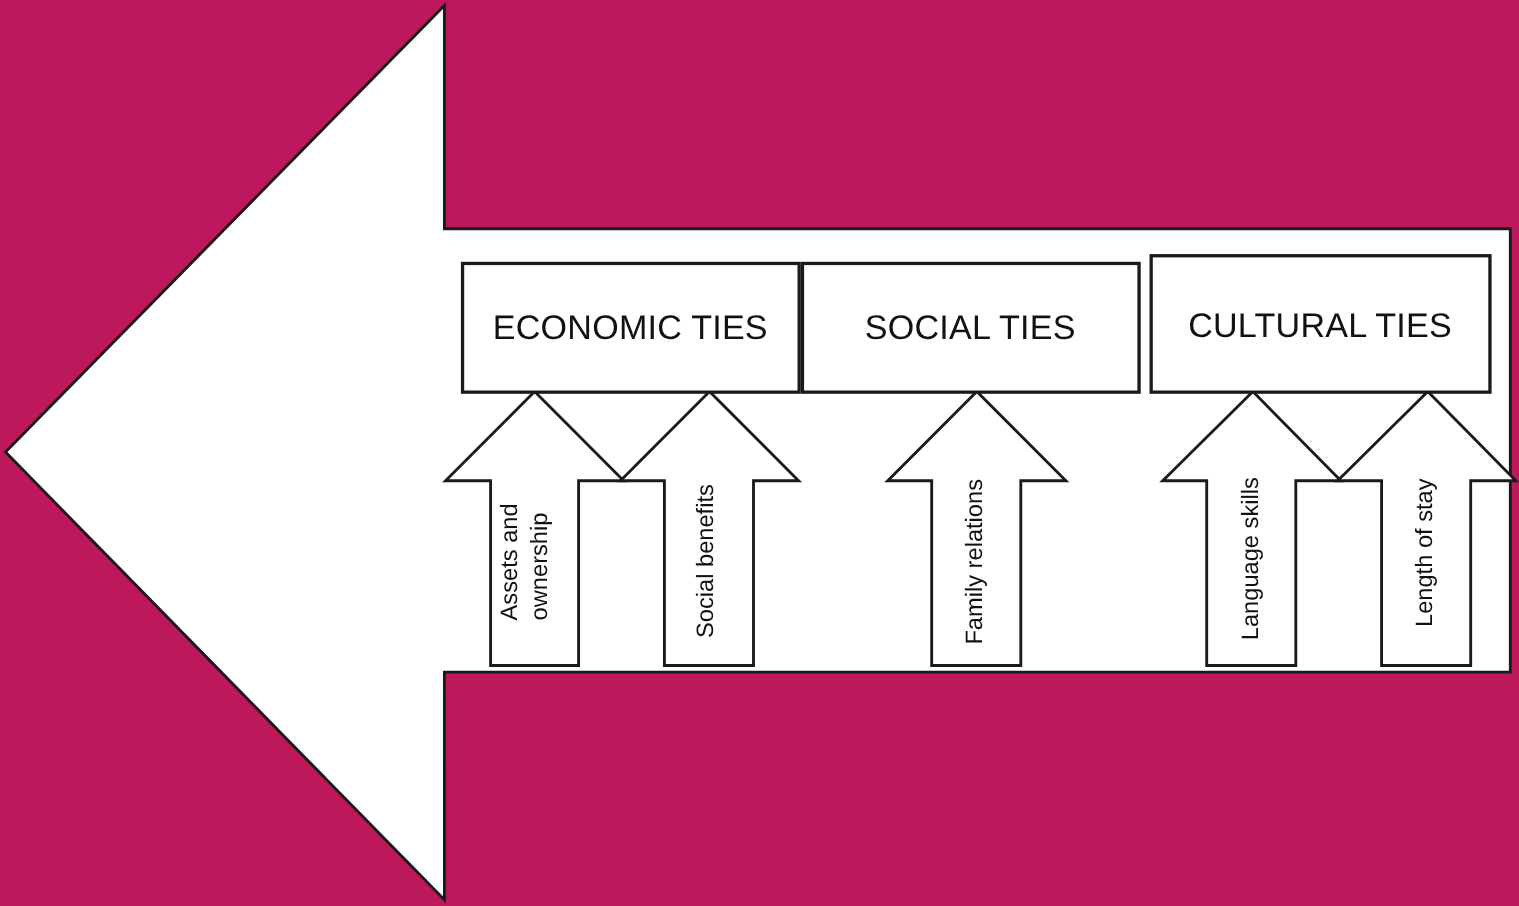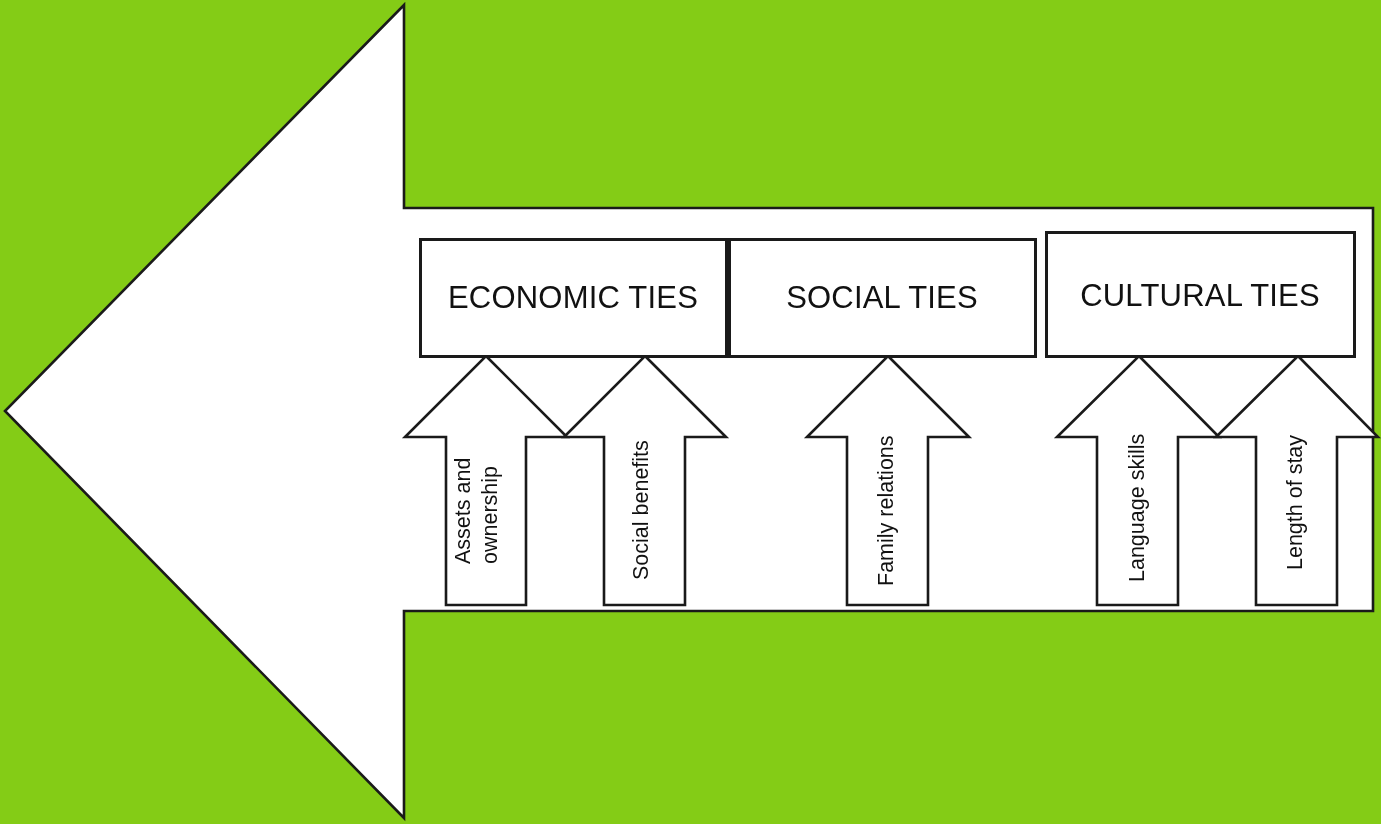--- a/index.html
+++ b/index.html
@@ -11,21 +11,21 @@
   body {
     font-family: "Liberation Sans", sans-serif;
     width: 1381px;
     height: 824px;
     overflow: hidden;
   }
   #diagram-root {
     position: relative;
     width: 1381px;
     height: 824px;
-    background: #84cc16;
+    background: #be185d;
   }
   #diagram-svg {
     position: absolute;
     top: 0;
     left: 0;
     width: 1381px;
     height: 824px;
     display: block;
   }
   .shape-outline {

